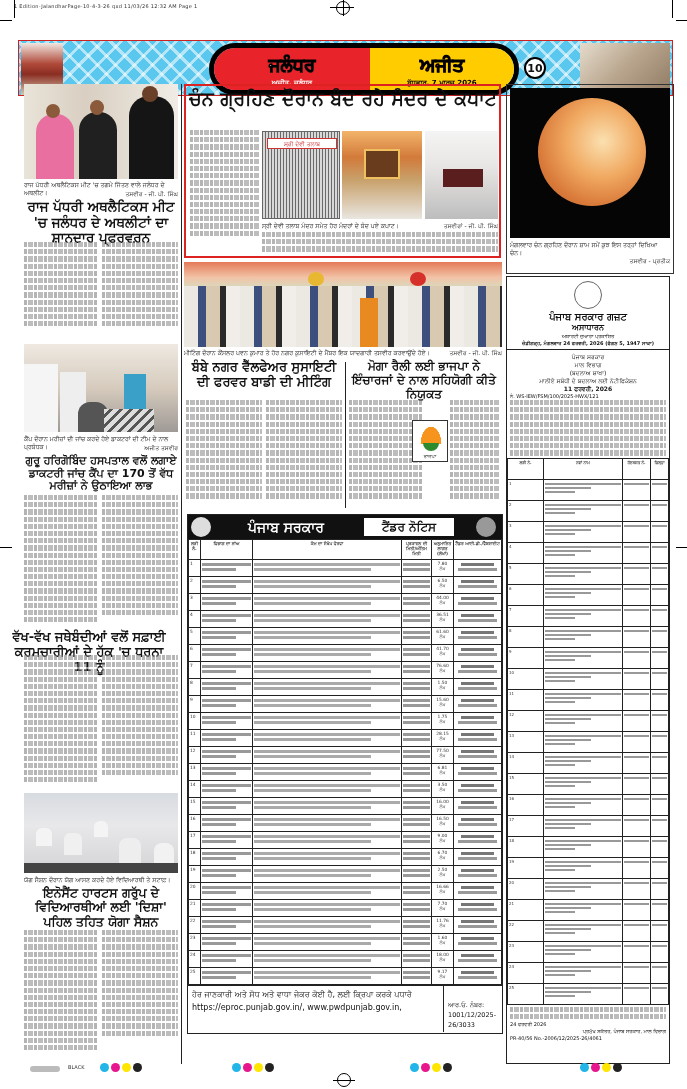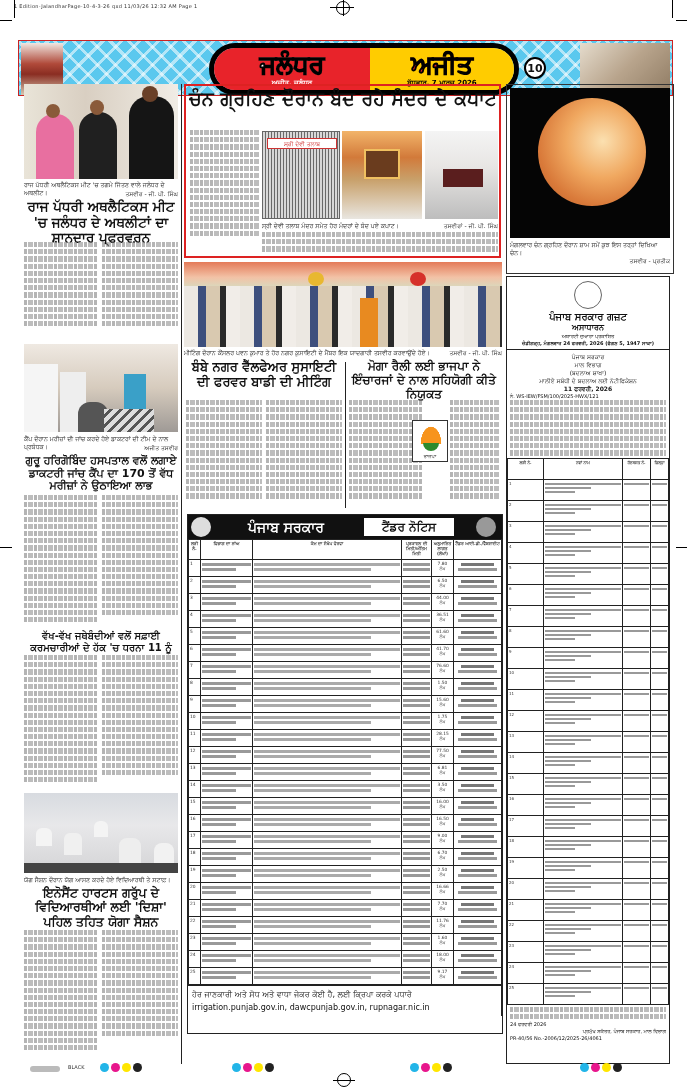--- a/index.html
+++ b/index.html
@@ -9,21 +9,21 @@
 .crop{background:#000}
 .masthead{left:18px;top:40px;width:655px;height:56px;border:1px solid #c22;background:#5ac8ee;overflow:hidden}
 .mh-pattern{position:absolute;inset:0;background:
  repeating-linear-gradient(45deg,transparent 0 10px,rgba(255,255,255,.55) 10px 13px),
  repeating-linear-gradient(-45deg,transparent 0 10px,rgba(255,255,255,.55) 10px 13px);}
 .mh-bldg-l{position:absolute;left:2px;top:2px;width:42px;height:52px;background:linear-gradient(#f0e6e0,#b04a3a 40%,#8a2d22 60%,#d9c8b0);}
 .mh-bldg-r{position:absolute;right:2px;top:2px;width:90px;height:52px;background:linear-gradient(135deg,#e5dccd,#b8a48c 50%,#8f7b63);}
 .mh-pill{position:absolute;left:190px;top:2px;width:310px;height:52px;border-radius:26px;border:5px solid #000;overflow:hidden;display:flex}
 .mh-red{flex:0 0 52%;background:#e8232a;display:flex;flex-direction:column;align-items:center;justify-content:center;color:#fff}
 .mh-yel{flex:1;background:#ffcc00;display:flex;flex-direction:column;align-items:center;justify-content:center;color:#e8232a}
-.mh-title{font-size:25px;font-weight:bold;line-height:28px;-webkit-text-stroke:1px #000}
+.mh-title{font-size:18px;font-weight:bold;line-height:28px;-webkit-text-stroke:1px #000}
 .mh-sub{font-size:7px;color:#fff;font-weight:bold}
 .mh-date{font-size:7px;color:#000;font-weight:bold}
 .mh-page{position:absolute;left:505px;top:16px;width:22px;height:22px;border-radius:50%;background:#fff;border:2px solid #000;font-size:11px;font-weight:bold;display:flex;align-items:center;justify-content:center}
 .photo{position:absolute;overflow:hidden}
 .cap{position:absolute;font-size:6.2px;line-height:8px;color:#222}
 .credit{position:absolute;font-size:6px;color:#222;text-align:right}
 .hl{position:absolute;font-weight:bold;text-align:center;color:#111;line-height:1.15}
 .body-txt{position:absolute;font-size:5px;line-height:7.2px;color:#444;text-align:justify;overflow:hidden}
 .body-txt .ln{display:block;height:7.2px;background:repeating-linear-gradient(90deg,#777 0 3px,transparent 3px 4px,#888 4px 9px,transparent 9px 10px);opacity:.55;margin-bottom:0;border-bottom:2.8px solid #fff}
 .redbox{position:absolute;border:2px solid #d22}
@@ -159,21 +159,21 @@
     <span class="ln"></span>
     <span class="ln"></span>
     <span class="ln"></span>
     <span class="ln"></span>
     <span class="ln"></span>
     <span class="ln"></span>
     <span class="ln"></span>
     <span class="ln"></span>
   </div>
 
-<div class="hl" style="left:22px;top:630px;width:158px;font-size:10px">ਵੱਖ-ਵੱਖ ਜਥੇਬੰਦੀਆਂ ਵਲੋਂ ਸਫ਼ਾਈ ਕਰਮਚਾਰੀਆਂ ਦੇ ਹੱਕ 'ਚ ਧਰਨਾ 11 ਨੂੰ</div>
+<div class="hl" style="left:10px;top:630px;width:158px;font-size:13px">ਵੱਖ-ਵੱਖ ਜਥੇਬੰਦੀਆਂ ਵਲੋਂ ਸਫ਼ਾਈ ਕਰਮਚਾਰੀਆਂ ਦੇ ਹੱਕ 'ਚ ਧਰਨਾ 11 ਨੂੰ</div>
 <div class="body-txt" style="left:24px;top:655px;width:74px;height:135px">
     <span class="ln"></span>
     <span class="ln"></span>
     <span class="ln"></span>
     <span class="ln"></span>
     <span class="ln"></span>
     <span class="ln"></span>
     <span class="ln"></span>
     <span class="ln"></span>
     <span class="ln"></span>
@@ -967,22 +967,23 @@
           <td>
             <span style="display:block;height:3px;margin:2px 6px;background:#777"></span>
             <span style="display:block;height:3px;margin:0 3px;background:#999"></span>
           </td>
         </tr>
       </tbody>
   </table>
   <div style="display:flex;border-top:1px solid #222">
     <div class="tender-foot" style="flex:1;border-right:1px solid #222">
       <div>ਹੋਰ ਜਾਣਕਾਰੀ ਅਤੇ ਸੋਧ ਅਤੇ ਵਾਧਾ ਜੇਕਰ ਕੋਈ ਹੈ, ਲਈ ਕ੍ਰਿਪਾ ਕਰਕੇ ਪਧਾਰੋ</div>
-      <div>irrigation.punjab.gov.in, dawcpunjab.gov.in, rupnagar.nic.in</div>
+      <div>https://eproc.punjab.gov.in/, www.pwdpunjab.gov.in,</div>
     </div>
+    <div class="tender-foot" style="width:58px;font-size:6.5px;line-height:10px;padding-top:14px">ਆਰ.ਓ. ਨੰਬਰ: 1001/12/2025-26/3033</div>
   </div>
 </div>
 
 <div class="abs moon-frame">
   <div class="moon-bg">
       <div class="moon"></div>
     </div>
   <div class="cap" style="position:relative;margin-top:3px">ਮੰਗਲਵਾਰ ਚੰਨ ਗ੍ਰਹਿਣ ਦੌਰਾਨ ਸ਼ਾਮ ਸਮੇਂ ਕੁਝ ਇਸ ਤਰ੍ਹਾਂ ਦਿਖਿਆ ਚੰਨ।</div>
   <div class="credit" style="position:relative;width:100%">ਤਸਵੀਰ - ਪ੍ਰਤੀਕ</div>
 </div>

